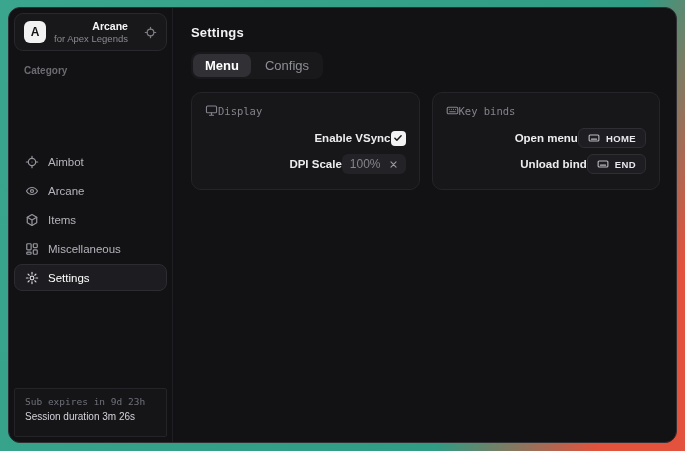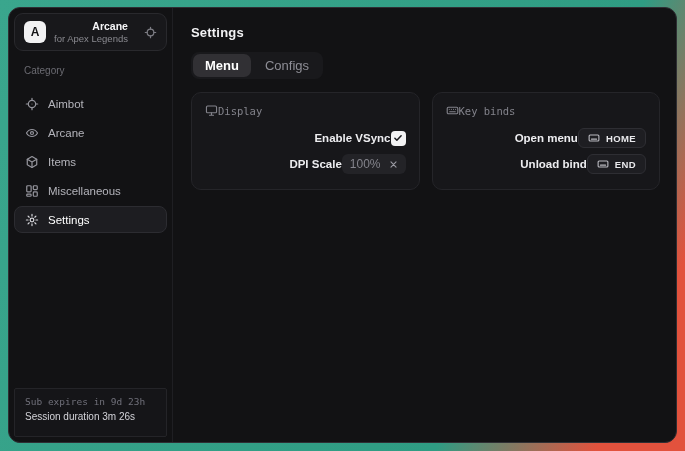--- a/index.html
+++ b/index.html
@@ -36,24 +36,24 @@
     width: 22px; height: 22px; flex: 0 0 22px;
     background: #f2f2f3; border-radius: 6px;
     display: flex; align-items: center; justify-content: center;
     color: #141416; font-weight: 700; font-size: 12px;
   }
   .brand-text { display: flex; flex-direction: column; gap: 1px; align-items: flex-end; }
   .brand-title { font-size: 10.5px; font-weight: 700; color: #f5f5f7; }
   .brand-sub { font-size: 9.5px; color: #8a8a90; }
   .brand-badge { margin-left: auto; color: #7c7c83; display: flex; }
   .category-label {
-    margin: 14px 0 14px 10px;
-    color: #6b6b72; font-size: 10px;
-  }
-  .nav { display: flex; flex-direction: column; gap: 2px; }
+    margin: 14px 0 25px 10px;
+    color: #6b6b72; font-size: 10px; font-weight: bold;
+  }
+  .nav { display: flex; flex-direction: column; gap: 2px; margin-top: 47px; }
   .nav-item {
     height: 27px;
     display: flex; align-items: center; gap: 9px;
     padding: 0 10px;
     border-radius: 8px;
     border: 1px solid transparent;
     color: #b4b4bb; font-size: 11.5px;
     cursor: pointer;
   }
   .nav-item .icn { color: #94949c; display: flex; }

